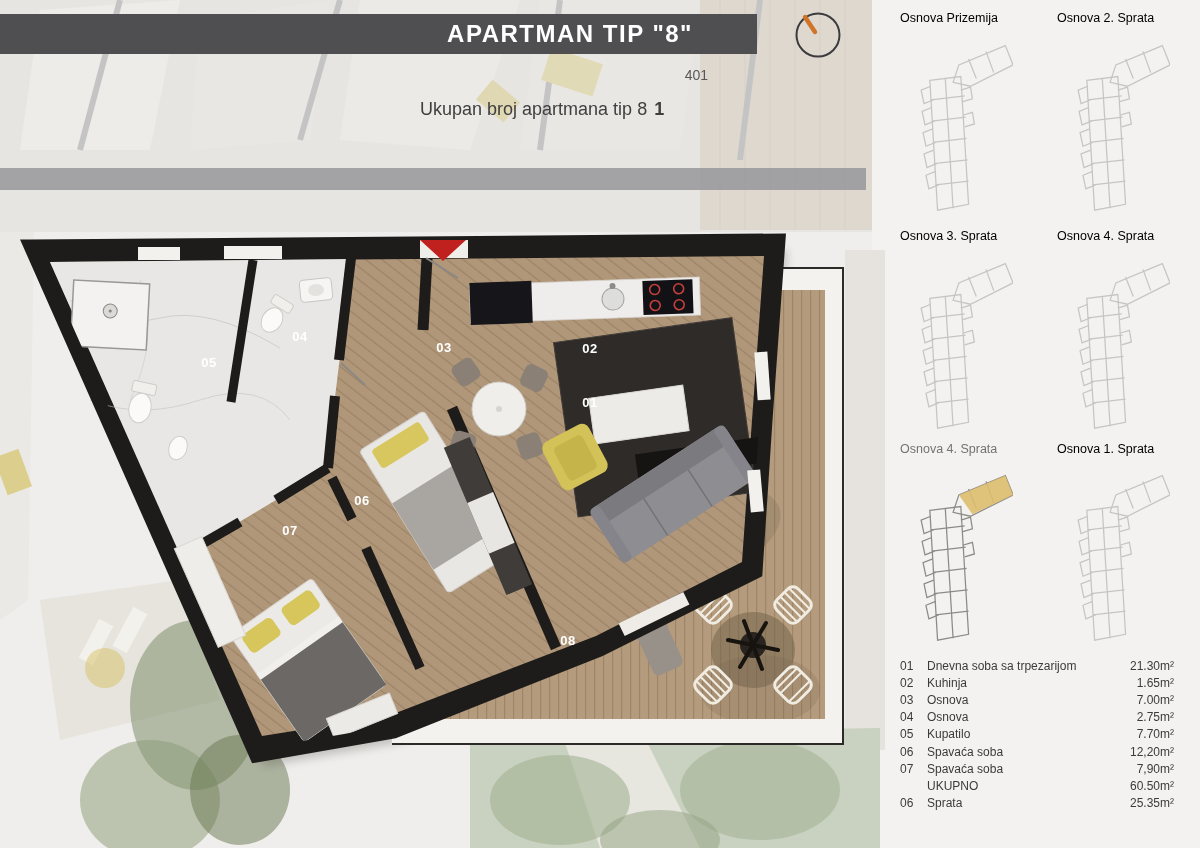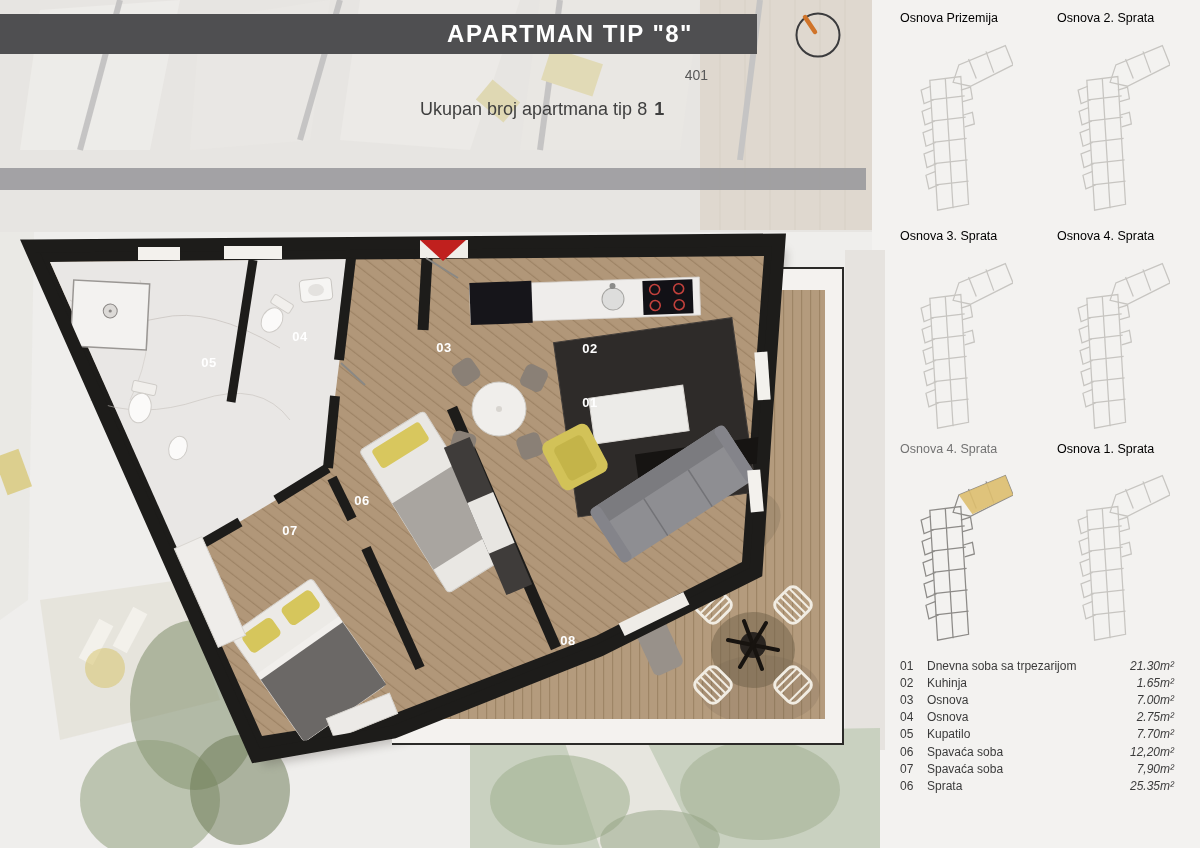--- a/index.html
+++ b/index.html
@@ -15,21 +15,21 @@
              font-size:18px;color:#3f3f3f;white-space:nowrap;}
   .countline b{margin-left:7px;}
   .compass{position:absolute;left:792px;top:9px;}
   .thumb{position:absolute;}
   .thumb-label{position:absolute;font-size:12.5px;color:#000000;white-space:nowrap;}
   .thumb-label.active{color:#737373;}
   .legend{position:absolute;left:900px;top:657px;width:274px;color:#3b3b3b;font-size:12px;}
   .lrow{display:flex;align-items:center;height:17.2px;}
   .lnum{width:27px;}
   .lname{flex:1;}
-  .lval{text-align:right;font-style:italic;}
+  .lval{text-align:right;}
   svg text{font-family:"Liberation Sans",sans-serif;}
   .roomlbl{fill:#ffffff;font-size:13px;font-weight:bold;letter-spacing:.5px;text-anchor:middle;}
 </style>
 </head>
 <body>
 
 <div class="page">
 
   <svg class="bg" viewBox="0 0 1200 848">
     <rect x="872" y="0" width="328" height="848" fill="#f3f2f0"></rect>
@@ -397,19 +397,24 @@
         <span class="lnum">06</span>
         <span class="lname">Spavaća soba</span>
         <span class="lval">12,20m²</span>
       </div>
     <div class="lrow">
         <span class="lnum">07</span>
         <span class="lname">Spavaća soba</span>
         <span class="lval">7,90m²</span>
       </div>
     <div class="lrow">
+        <span class="lnum"></span>
+        <span class="lname">UKUPNO</span>
+        <span class="lval">60.50m²</span>
+      </div>
+    <div class="lrow">
         <span class="lnum">06</span>
         <span class="lname">Sprata</span>
         <span class="lval">25.35m²</span>
       </div>
   </div>
 
 </div>
 
 </body></html>

